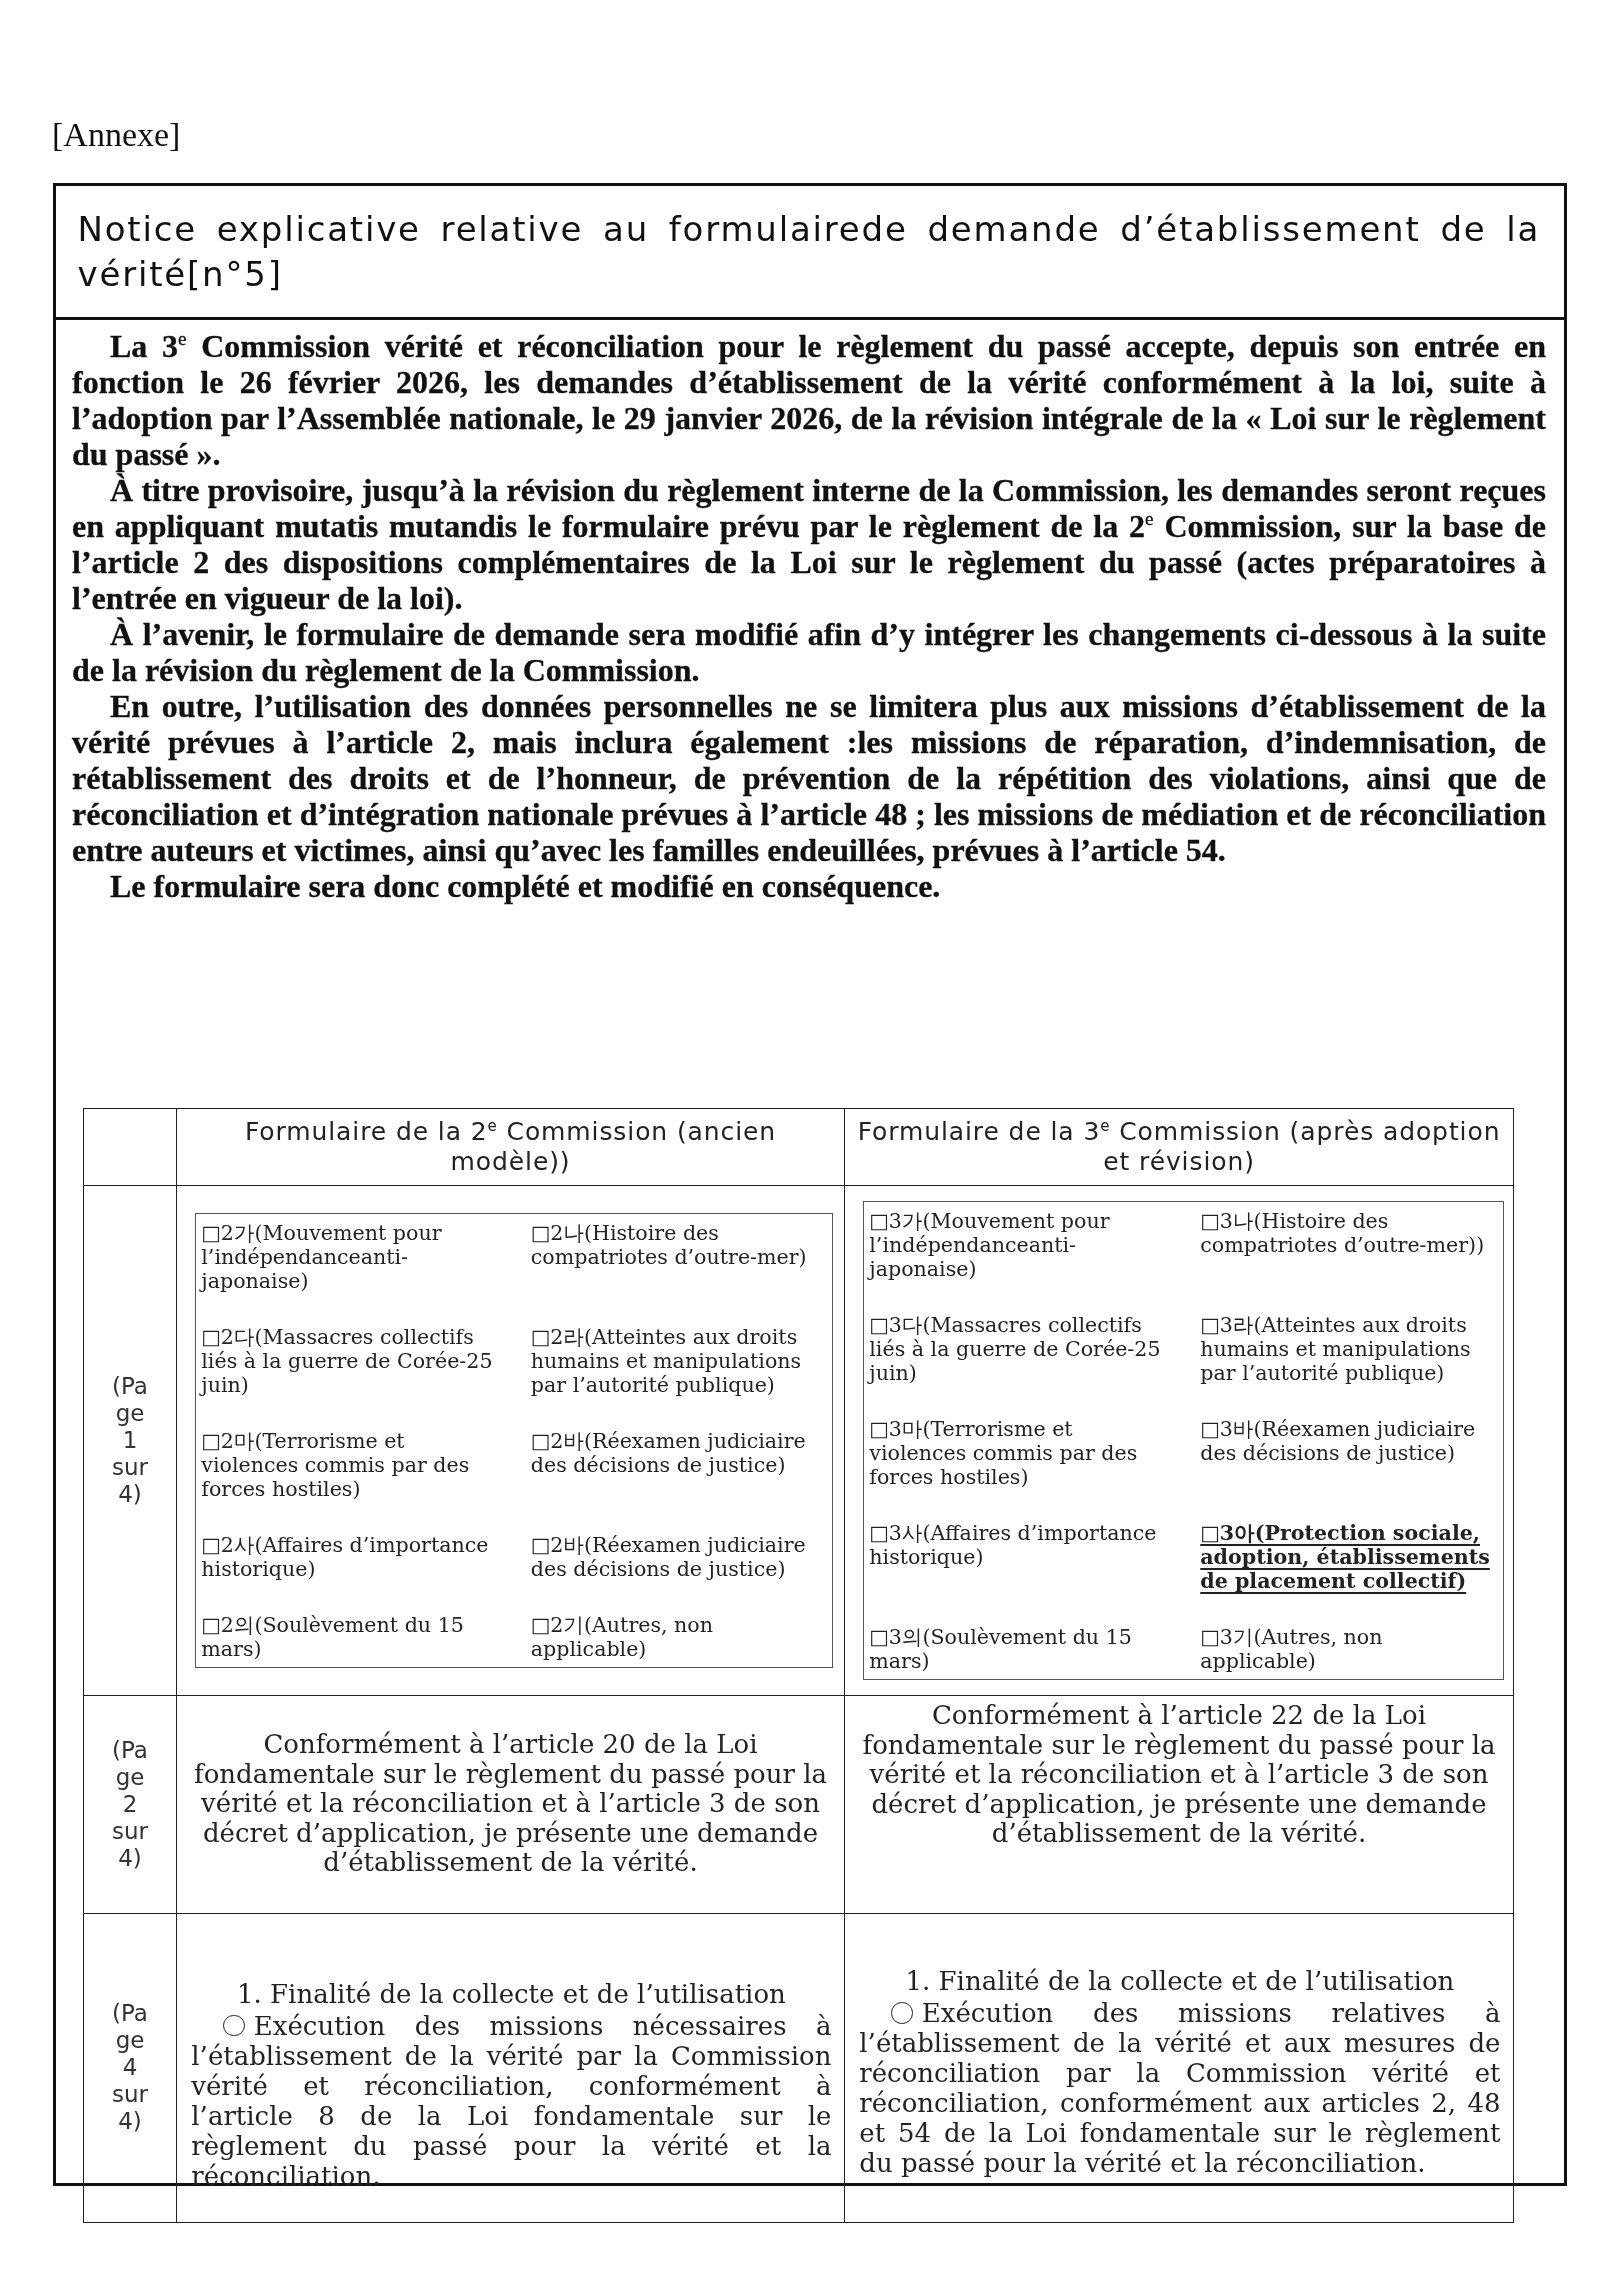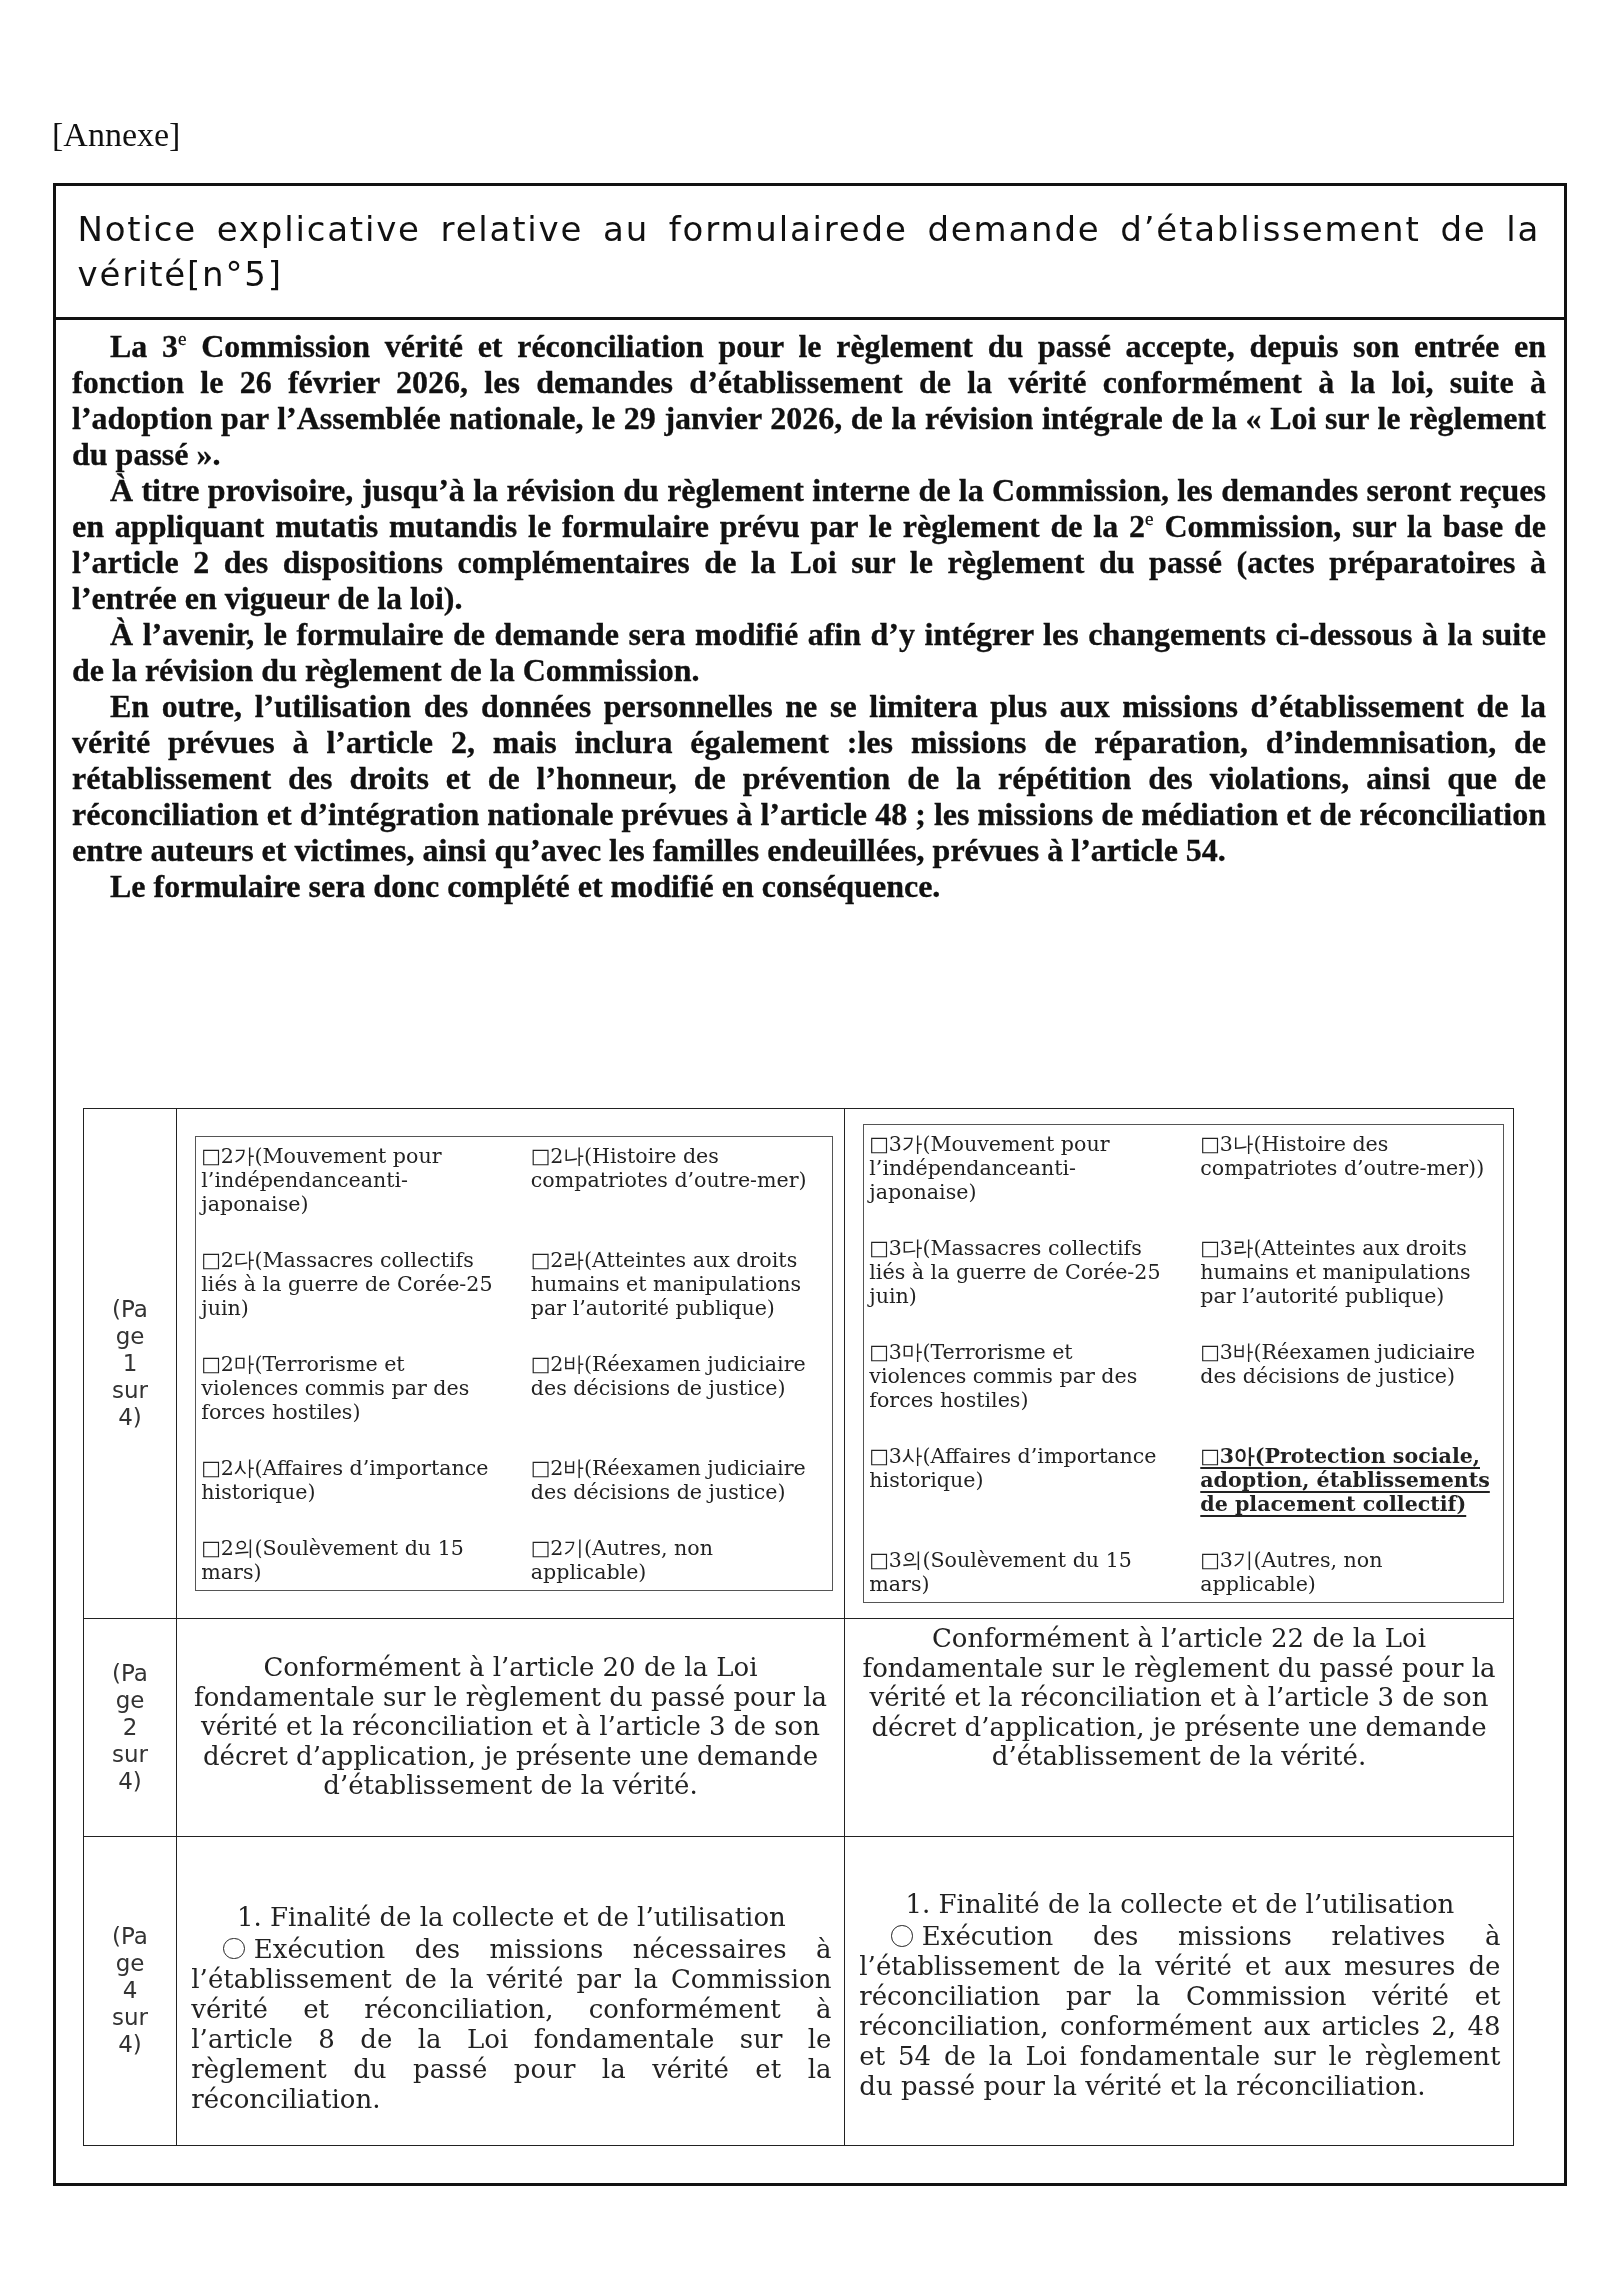--- a/index.html
+++ b/index.html
@@ -108,20 +108,25 @@
   </div>
 
 
   <table class="cmp">
     <colgroup>
         <col class="col-label">
         <col class="col-old">
         <col class="col-new">
       </colgroup>
     <tbody>
+        <tr>
+      <td class="hdr"></td>
+      <td class="hdr"><span>Formulaire de la 2</span><sup>e</sup><span> Commission (ancien modèle))</span></td>
+      <td class="hdr"><span>Formulaire de la 3</span><sup>e</sup><span> Commission (après adoption et révision)</span></td>
+    </tr>
 
     <tr class="row1">
       <td class="pg">
         <span>(Pa</span>
         <span>ge</span>
         <span>1</span>
         <span>sur</span>
         <span>4)</span>
       </td>
       <td class="box-wrap">

